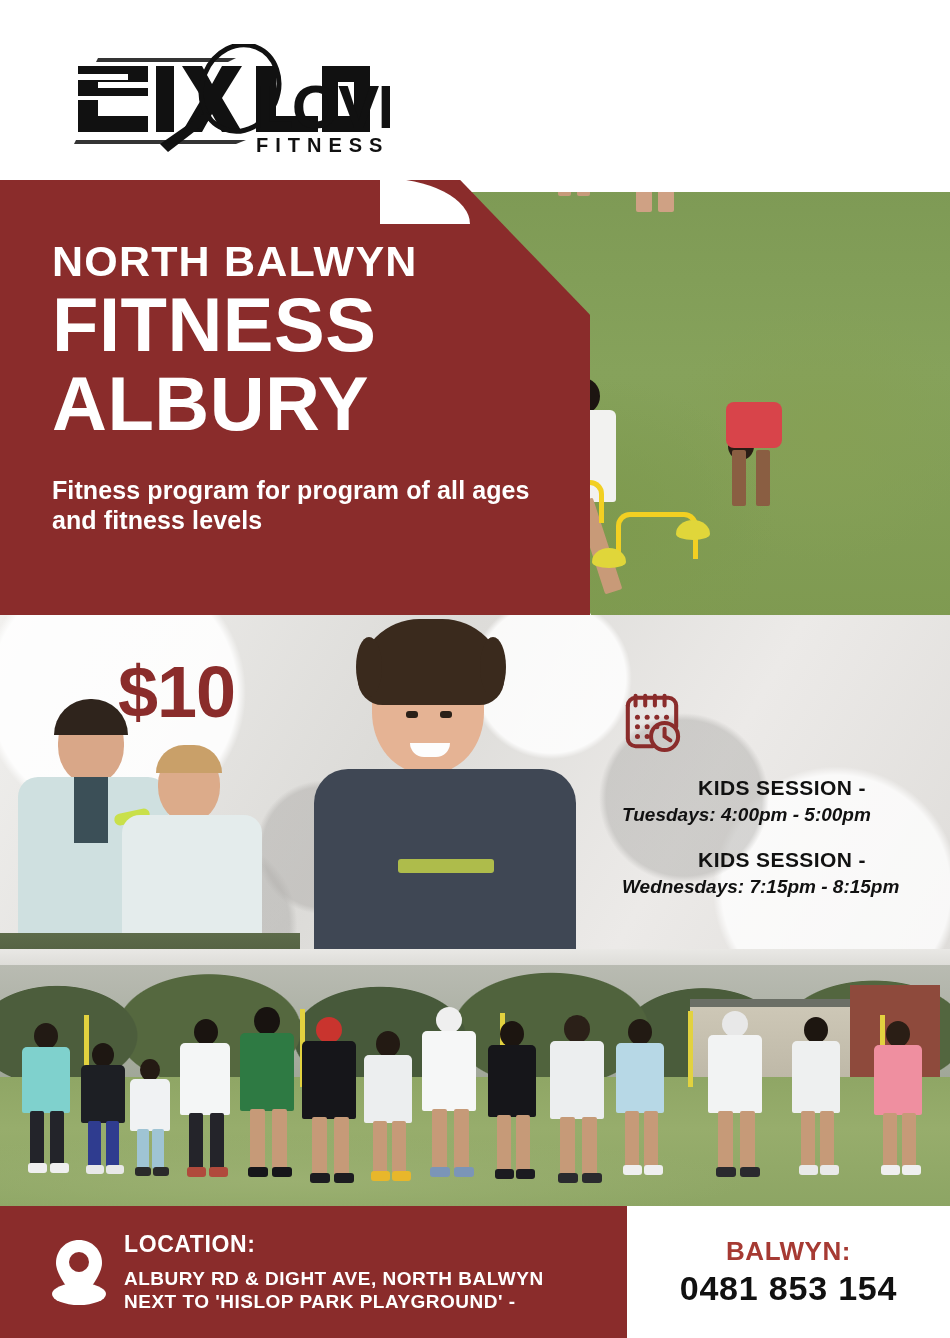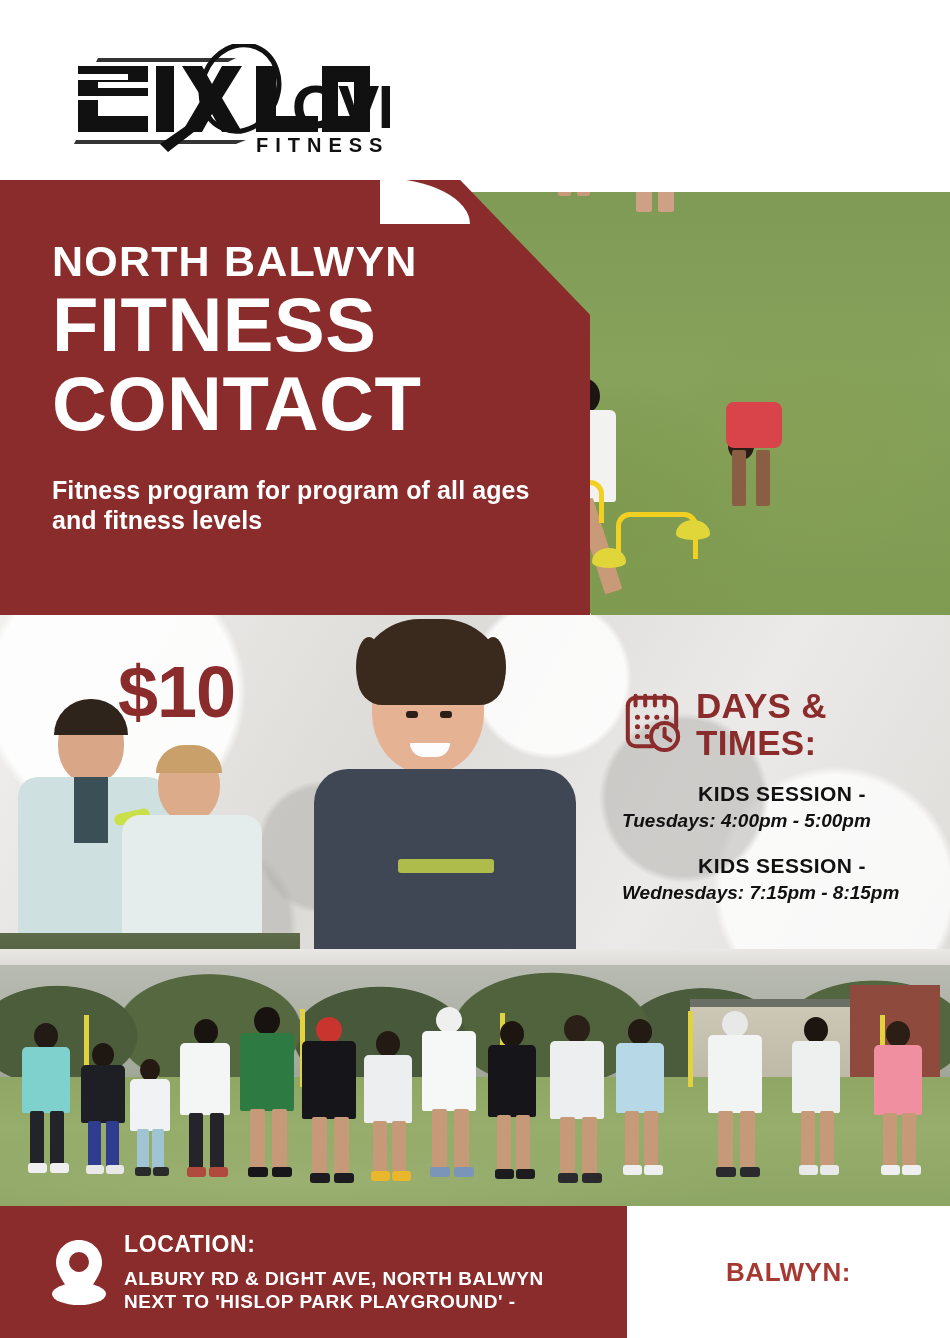--- a/index.html
+++ b/index.html
@@ -220,21 +220,21 @@
       <text x="196" y="84" font-family="Liberation Sans, sans-serif" font-size="62" font-weight="700" fill="#111" letter-spacing="-2">LOVE</text>
       <text x="196" y="108" font-family="Liberation Sans, sans-serif" font-size="20" font-weight="700" fill="#111" letter-spacing="7">FITNESS</text>
     </svg>
   </div>
 
   <div id="hero-red"></div>
   <div id="hero-red-corner"></div>
   <div id="hero-text">
     <div id="kicker">NORTH BALWYN</div>
     <div class="bigline">FITNESS</div>
-    <div class="bigline">CONTACT</div>
+    <div class="bigline">ALBURY</div>
     <div id="hero-sub">Fitness program for program of all ages and fitness levels</div>
   </div>
 
   <div id="mid-band">
     <div id="mid-texture"></div>
 
     <div id="coach-photo">
       <div class="person" style="left:18px;top:74px;width:150px;height:262px;">
         <div style="position:absolute;left:40px;top:0;width:66px;height:78px;border-radius:46% 46% 50% 50%;background:#d9a788;"></div>
         <div style="position:absolute;left:36px;top:-8px;width:74px;height:36px;border-radius:40px 40px 0 0;background:#2f241c;"></div>
@@ -286,24 +286,20 @@
             <circle cx="16" cy="36" r="2.6"></circle>
               <circle cx="26" cy="36" r="2.6"></circle>
               <circle cx="36" cy="36" r="2.6"></circle>
             <circle cx="16" cy="46" r="2.6"></circle>
               <circle cx="26" cy="46" r="2.6"></circle>
           </g>
           <circle cx="44" cy="46" r="14"></circle>
           <path d="M44 38 v8 l6 4"></path>
         </svg>
       </div>
-      <div>
-        <div id="times-title">DAYS &amp;</div>
-        <div id="times-title" style="margin-top:2px;">TIMES:</div>
-      </div>
     </div>
 
     <div class="sess">
       <div class="sess-name">KIDS SESSION -</div>
       <div class="sess-time">Tuesdays: 4:00pm - 5:00pm</div>
     </div>
     <div class="sess">
       <div class="sess-name">KIDS SESSION -</div>
       <div class="sess-time">Wednesdays: 7:15pm - 8:15pm</div>
     </div>
@@ -451,15 +447,16 @@
       <div id="loc-title">LOCATION:</div>
       <div id="loc-lines">
         <div class="loc-line">ALBURY RD &amp; DIGHT AVE, NORTH BALWYN</div>
         <div class="loc-line">NEXT TO 'HISLOP PARK PLAYGROUND' -</div>
       </div>
     </div>
   </div>
 
   <div id="contact-wrap">
     <div id="contact-title">BALWYN:</div>
+    <div id="contact-number">0481 853 154</div>
   </div>
 
 </div>
 
 </body></html>

